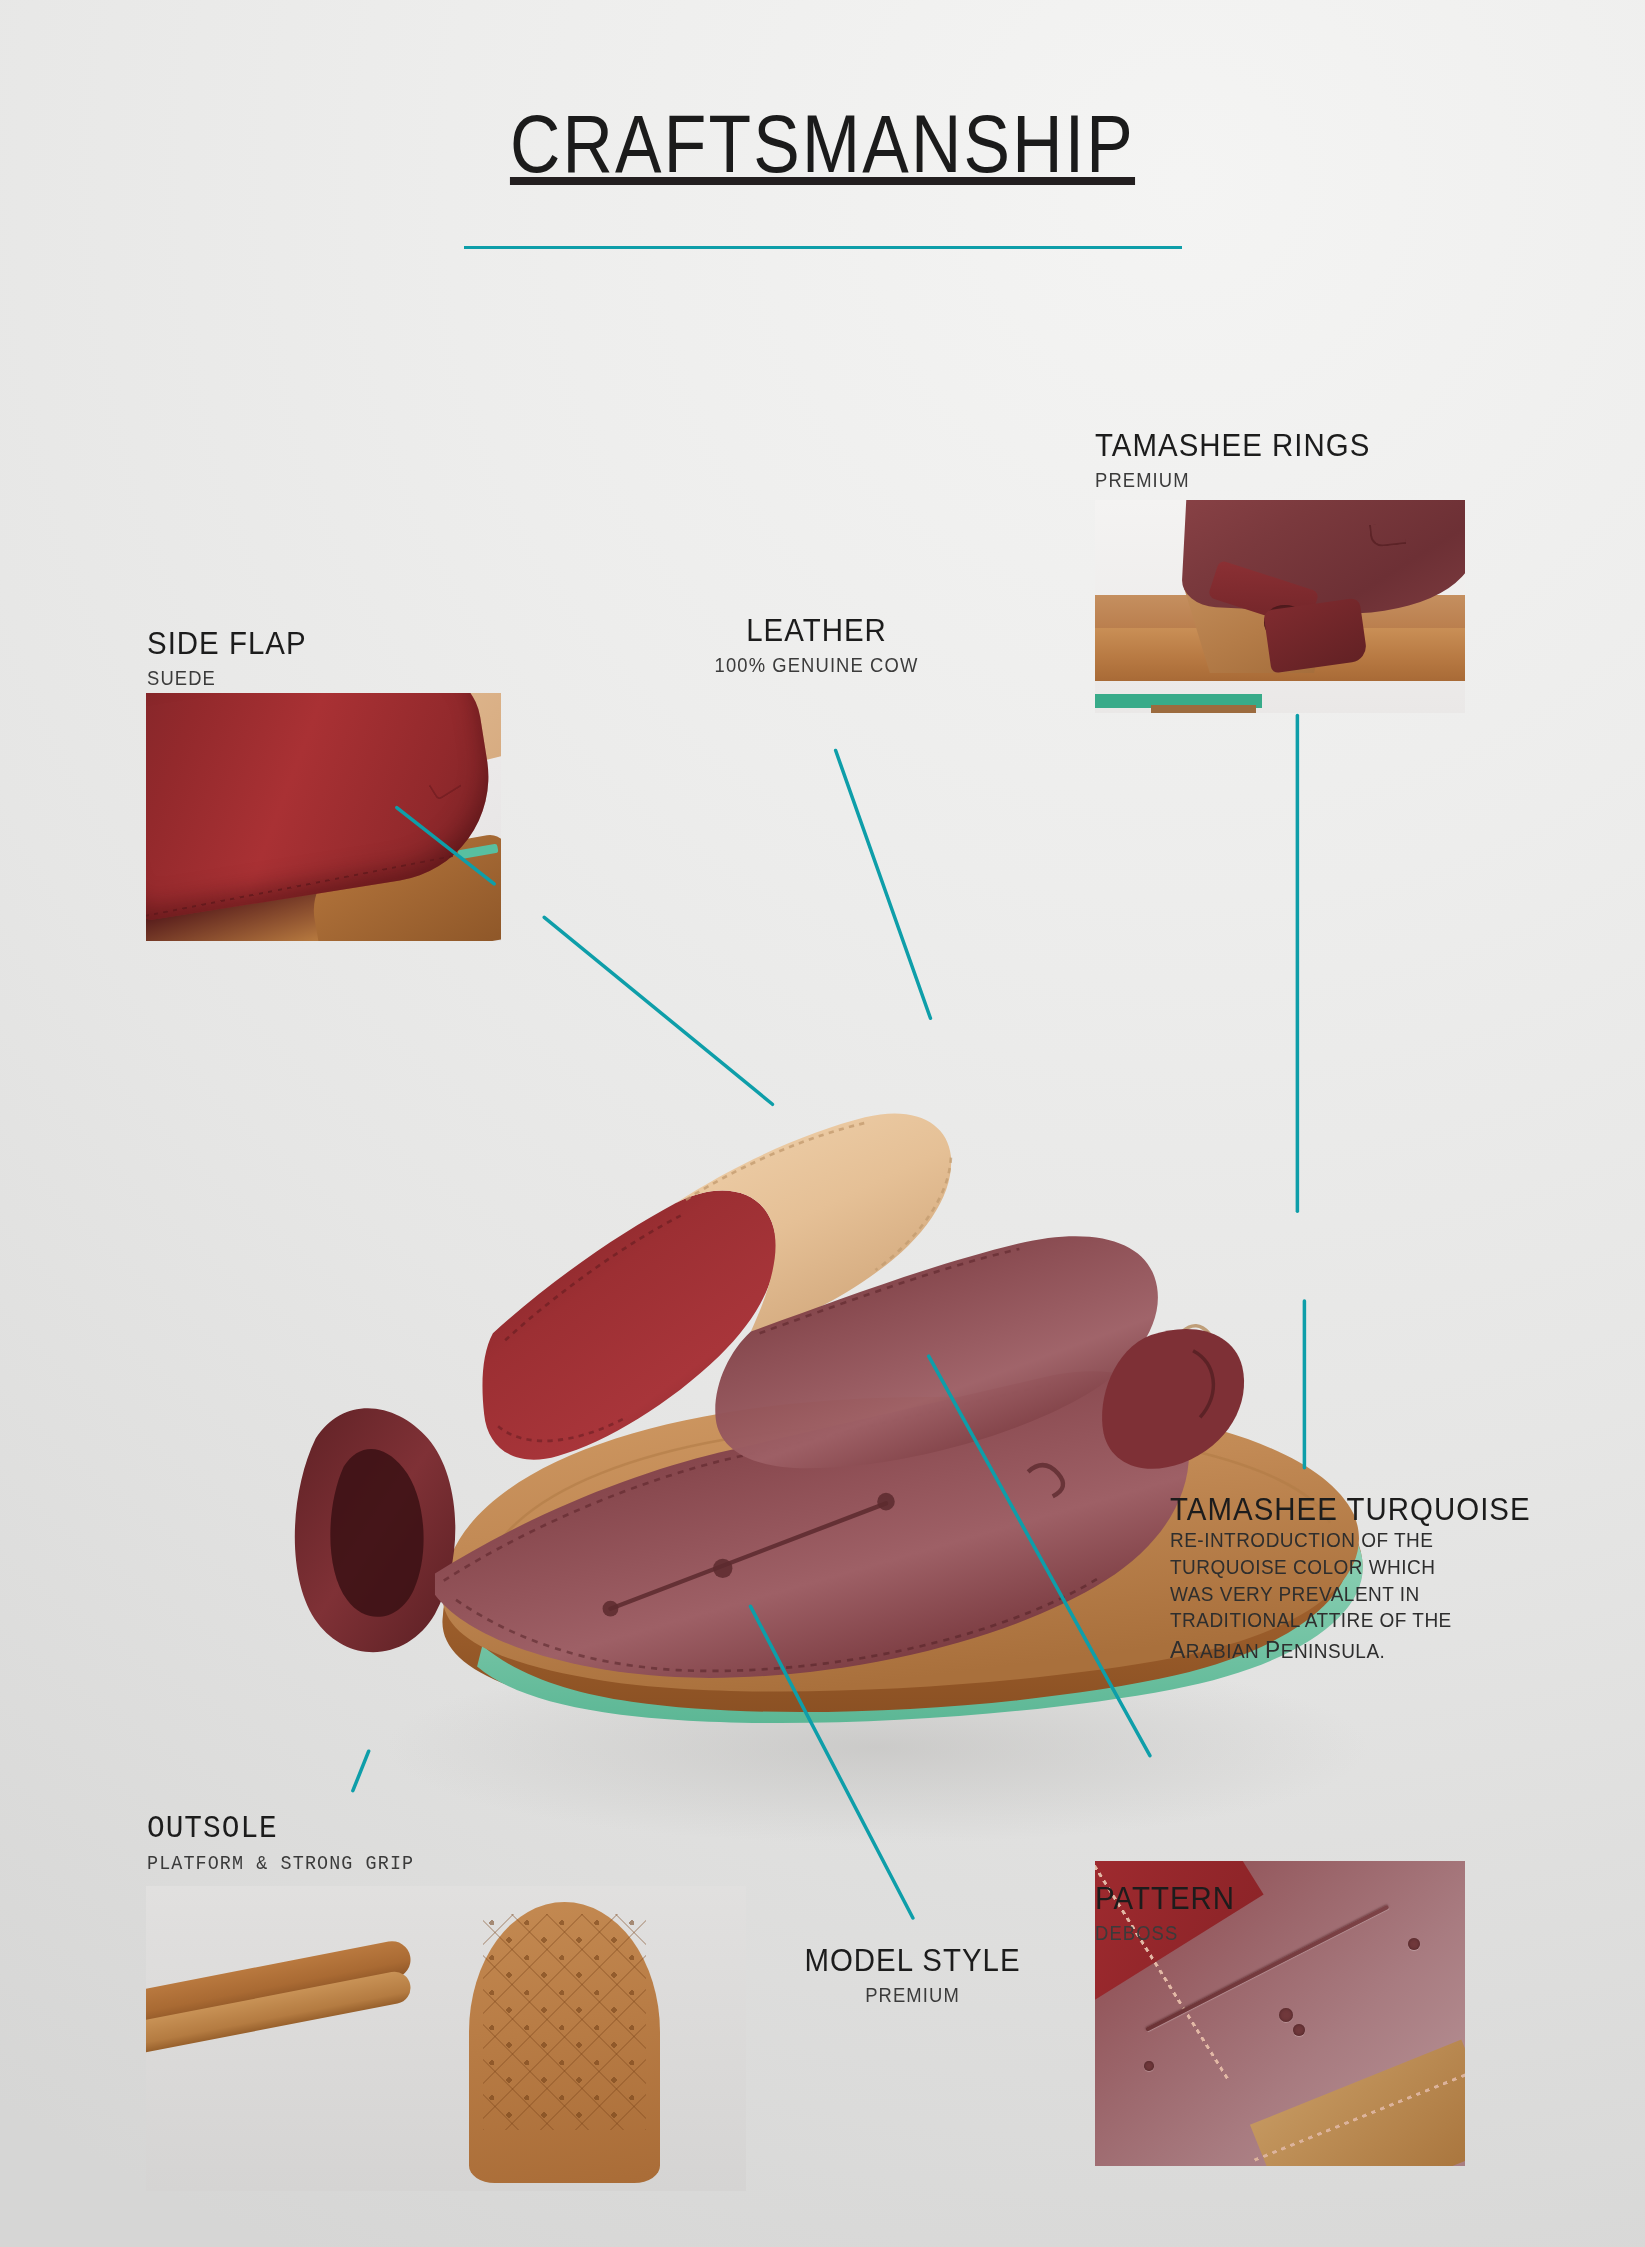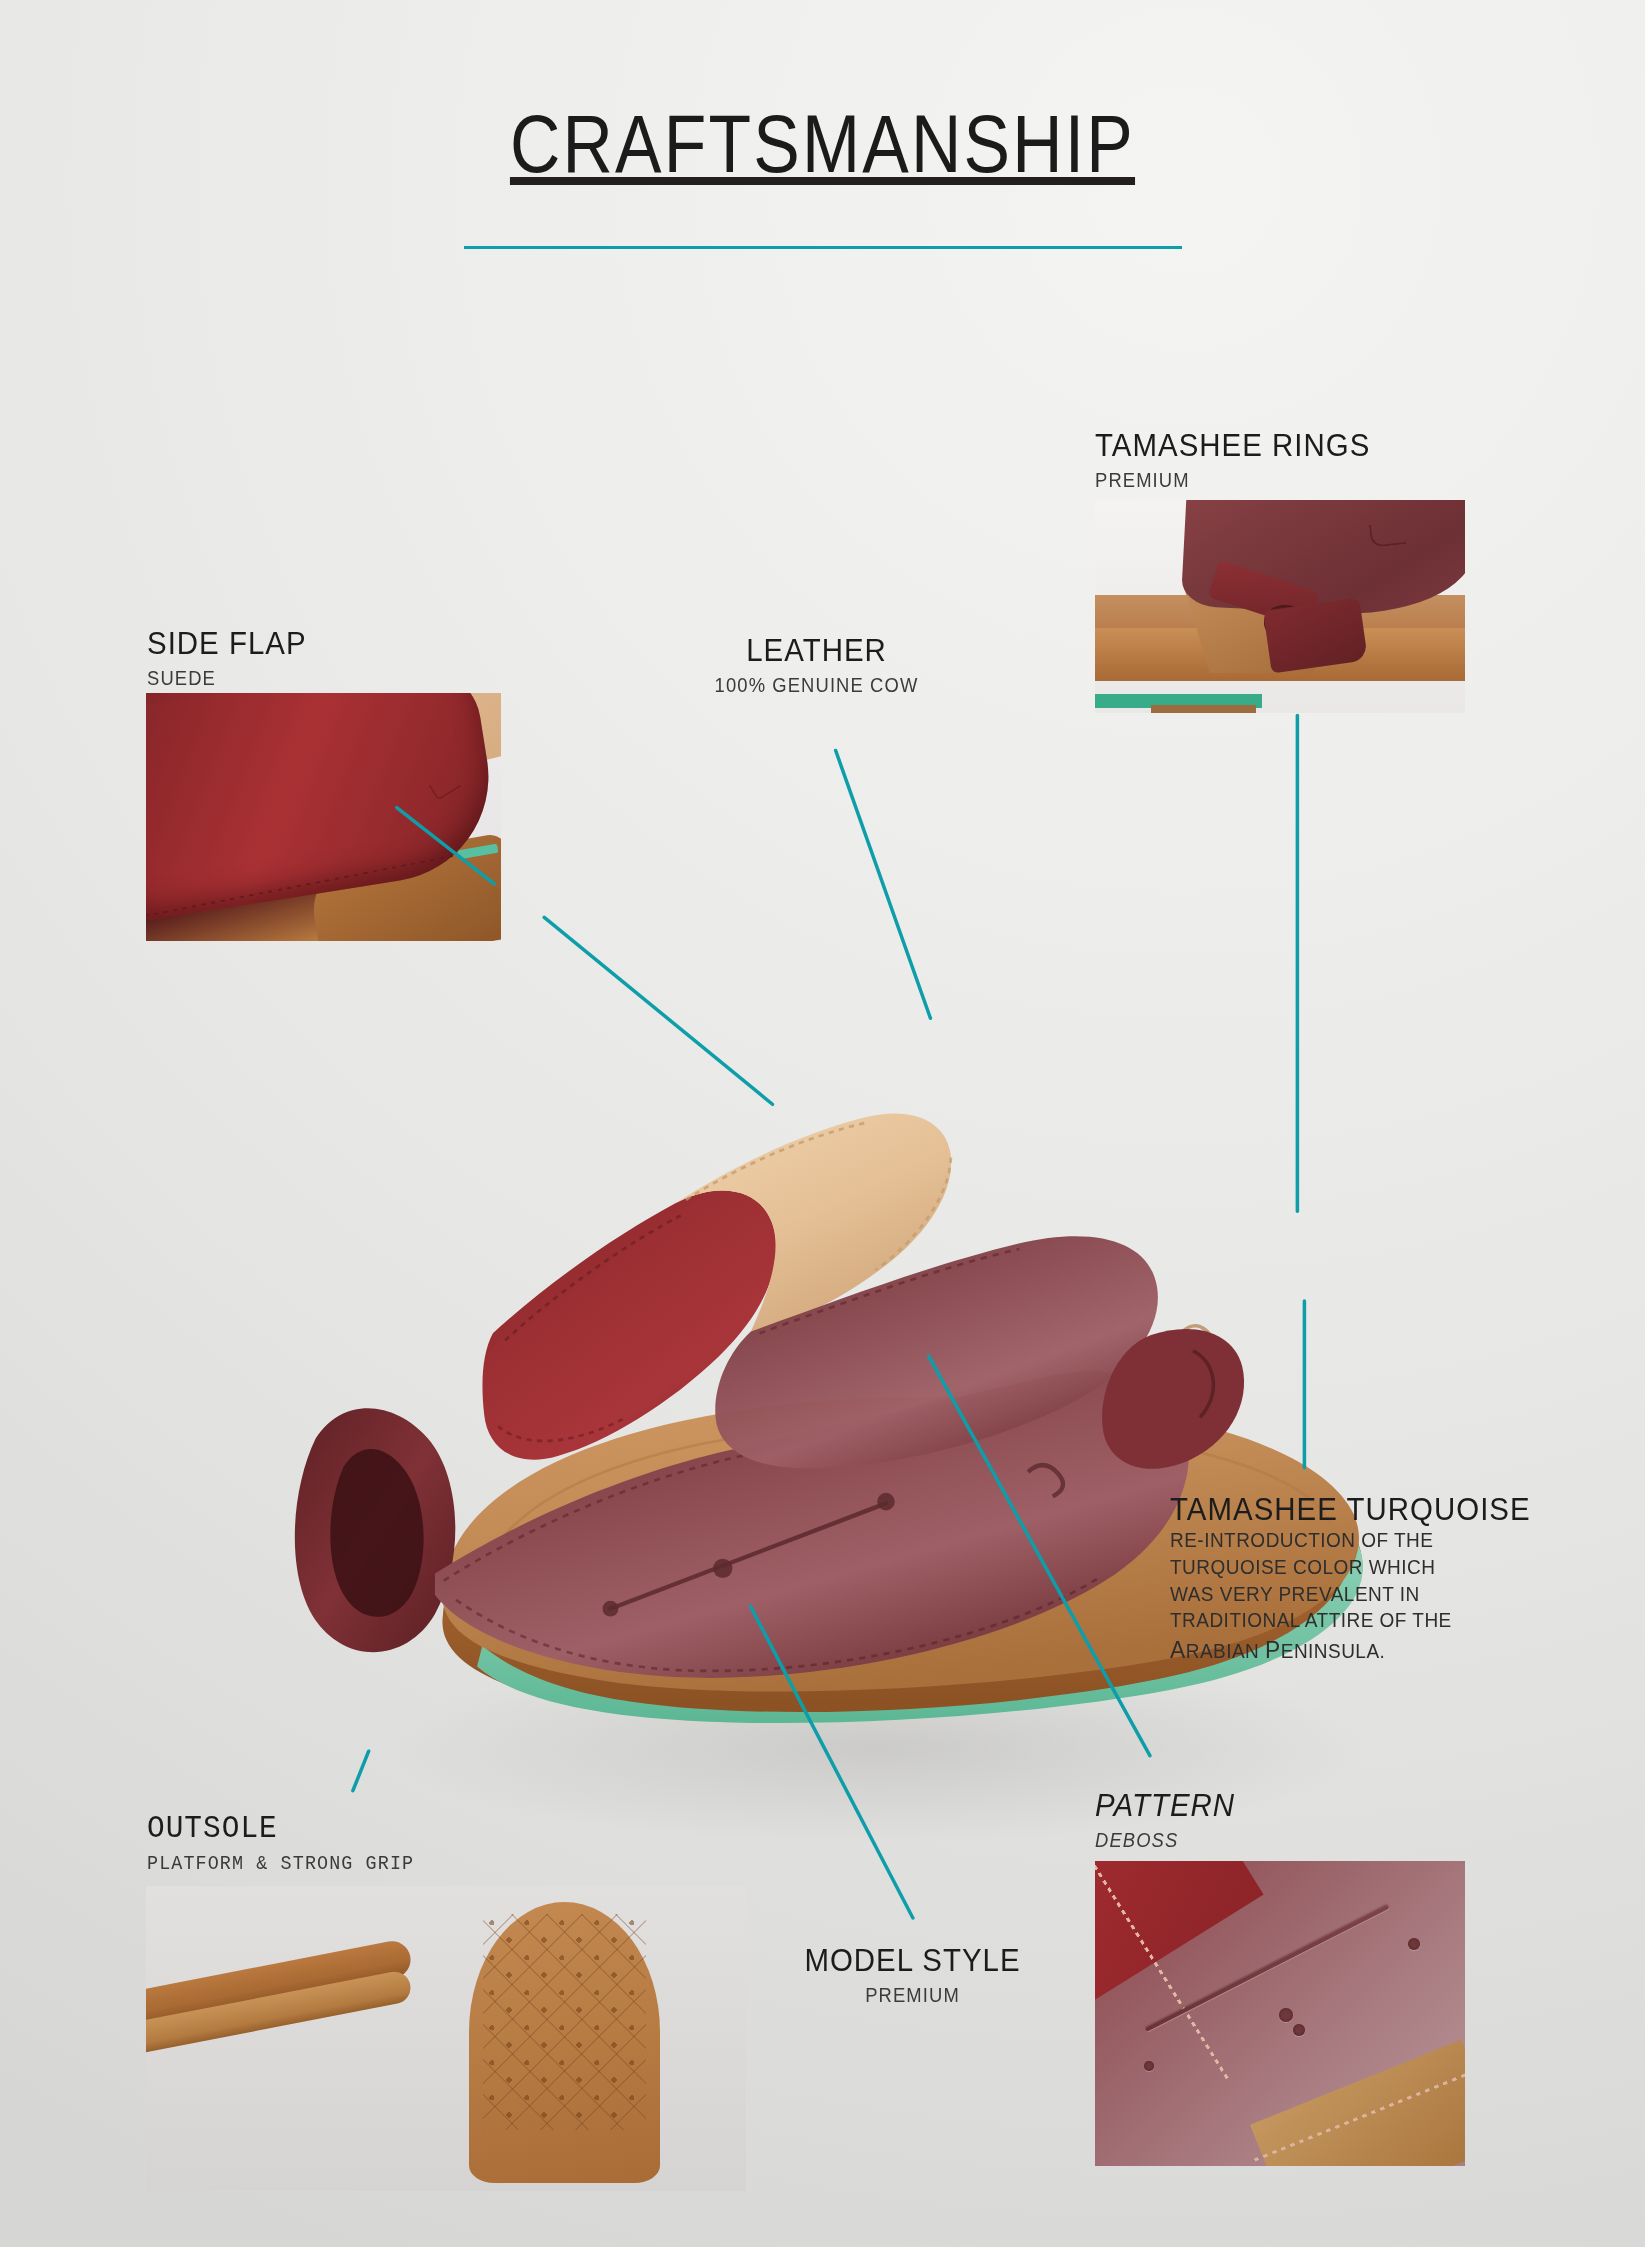--- a/index.html
+++ b/index.html
@@ -392,42 +392,42 @@
 
       <line x1="420" y1="1995" x2="402" y2="2040"></line>
     </g>
   </svg>
 
   <div class="label" style="left:147px; top:625px;">
     <div class="head">SIDE FLAP</div>
     <div class="sub">SUEDE</div>
   </div>
 
-  <div class="label ctr" style="left:685px; top:632px; width:263px;">
+  <div class="label ctr" style="left:685px; top:612px; width:263px;">
     <div class="head">LEATHER</div>
     <div class="sub">100% GENUINE COW</div>
   </div>
 
   <div class="label" style="left:1095px; top:427px;">
     <div class="head">TAMASHEE RINGS</div>
     <div class="sub">PREMIUM</div>
   </div>
 
   <div class="label" style="left:1170px; top:1485px;margin-top:6px;">
     <div class="head">TAMASHEE TURQUOISE</div>
   </div>
   <div class="body-copy" style="left:1170px; top:1527px;">
     <div>RE-INTRODUCTION OF THE</div>
     <div>TURQUOISE COLOR WHICH</div>
     <div>WAS VERY PREVALENT IN</div>
     <div>TRADITIONAL ATTIRE OF THE</div>
     <div><span class="cap">A</span><span>RABIAN </span><span class="cap">P</span><span>ENINSULA.</span></div>
   </div>
 
-  <div class="label" style="left:1095px; top:1787px;font-style:italic;">
+  <div class="label" style="left:1095px; top:1880px;">
     <div class="head">PATTERN</div>
     <div class="sub">DEBOSS</div>
   </div>
 
   <div class="label ctr" style="left:772px; top:1942px; width:281px;">
     <div class="head">MODEL STYLE</div>
     <div class="sub">PREMIUM</div>
   </div>
 
   <div class="label" style="left:147px; top:1810px;font-family:Liberation Mono, monospace;">

